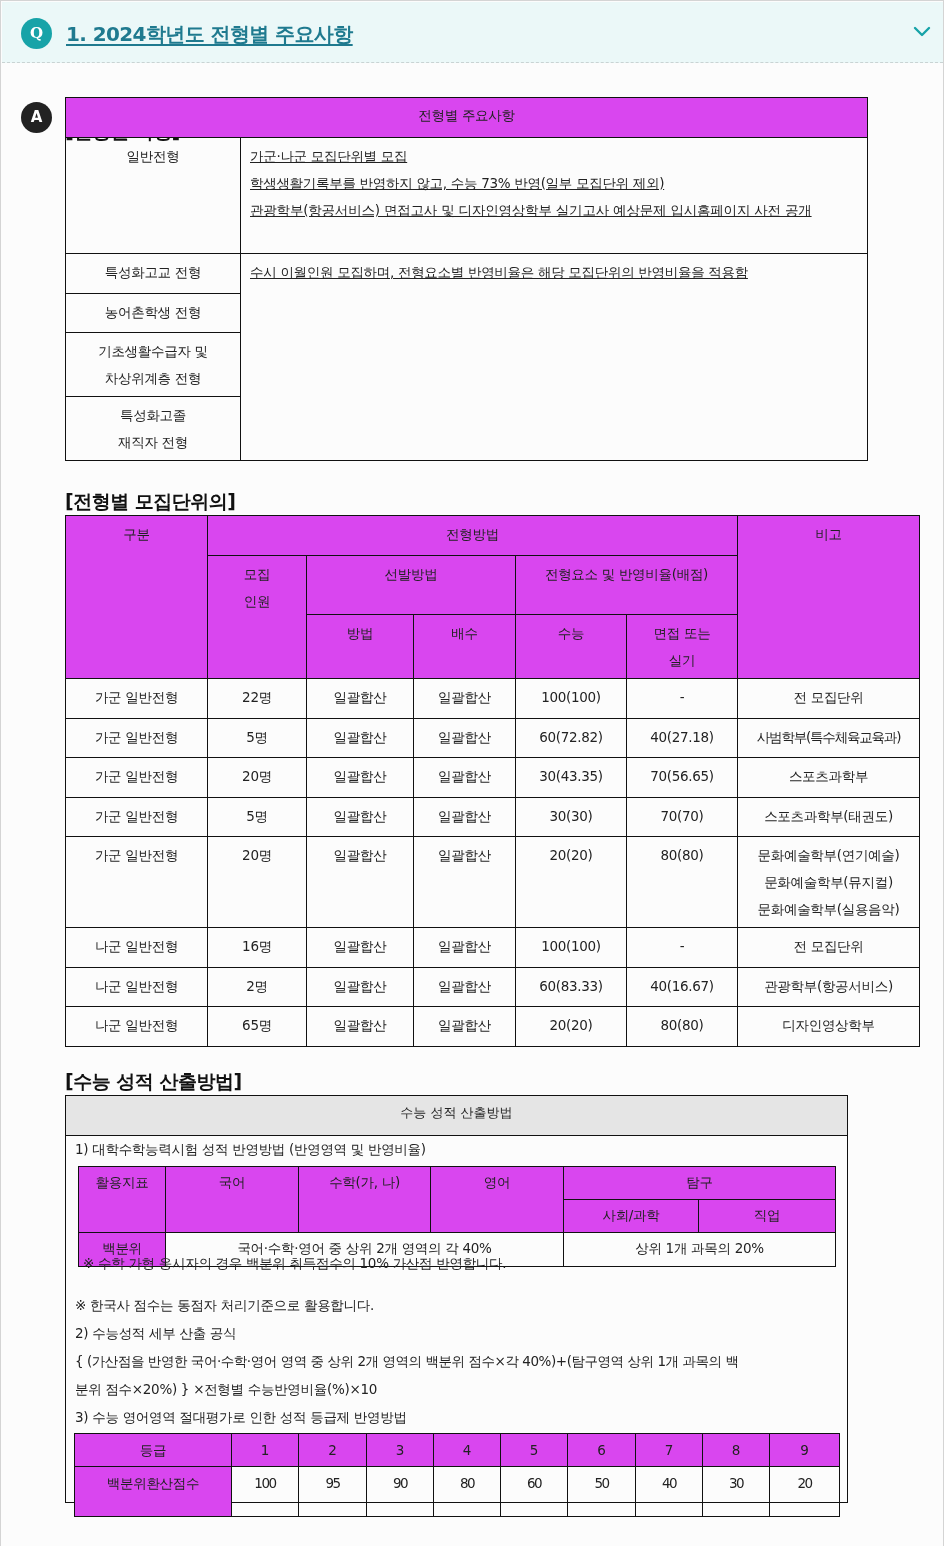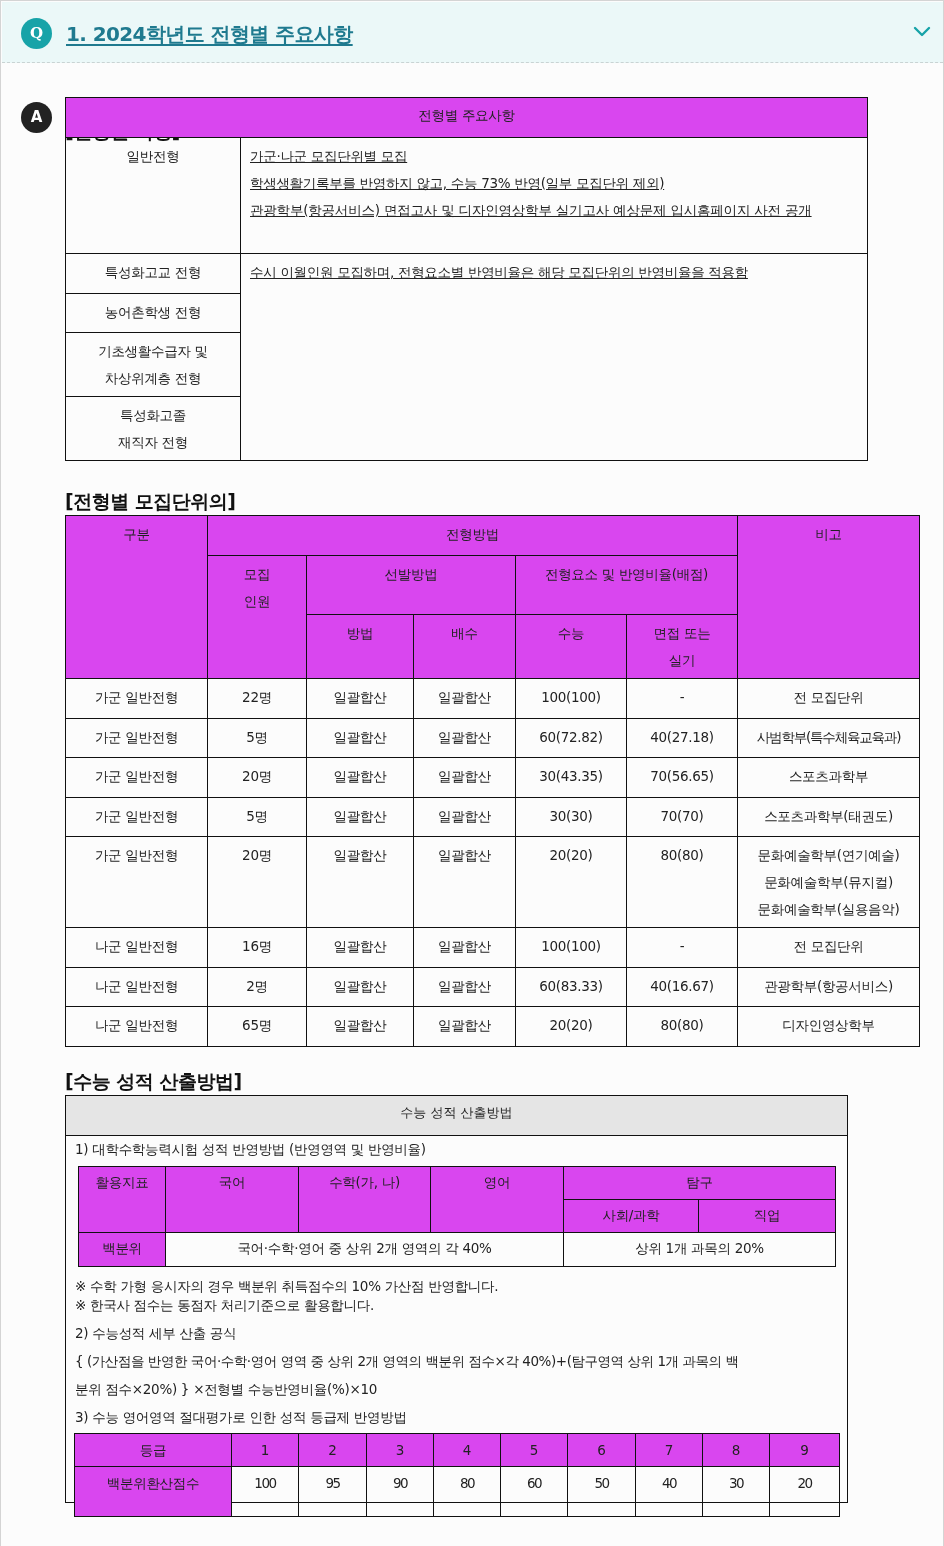--- a/index.html
+++ b/index.html
@@ -238,21 +238,21 @@
         <td class="hd">직업</td>
       </tr>
       <tr style="height:34px">
         <td class="hd">백분위</td>
         <td colspan="3">국어·수학·영어 중 상위 2개 영역의 각 40%</td>
         <td colspan="2">상위 1개 과목의 20%</td>
       </tr>
     </tbody>
       </table>
 
-    <div class="line" style="top:182px;">※ 수학 가형 응시자의 경우 백분위 취득점수의 10% 가산점 반영합니다.</div>
+    <div class="line" style="top:159px;margin-left:8px;">※ 수학 가형 응시자의 경우 백분위 취득점수의 10% 가산점 반영합니다.</div>
     <div class="line" style="top:201px;">※ 한국사 점수는 동점자 처리기준으로 활용합니다.</div>
     <div class="line" style="top:229px;">2) 수능성적 세부 산출 공식</div>
     <div class="line" style="top:257px; letter-spacing:-0.45px;">{ (가산점을 반영한 국어·수학·영어 영역 중 상위 2개 영역의 백분위 점수×각 40%)+(탐구영역 상위 1개 과목의 백</div>
     <div class="line" style="top:285px;">분위 점수×20%) } ×전형별 수능반영비율(%)×10</div>
     <div class="line" style="top:313px;">3) 수능 영어영역 절대평가로 인한 성적 등급제 반영방법</div>
 
     <table id="t4">
       <colgroup>
         <col style="width:157px">
         <col style="width:67px">

